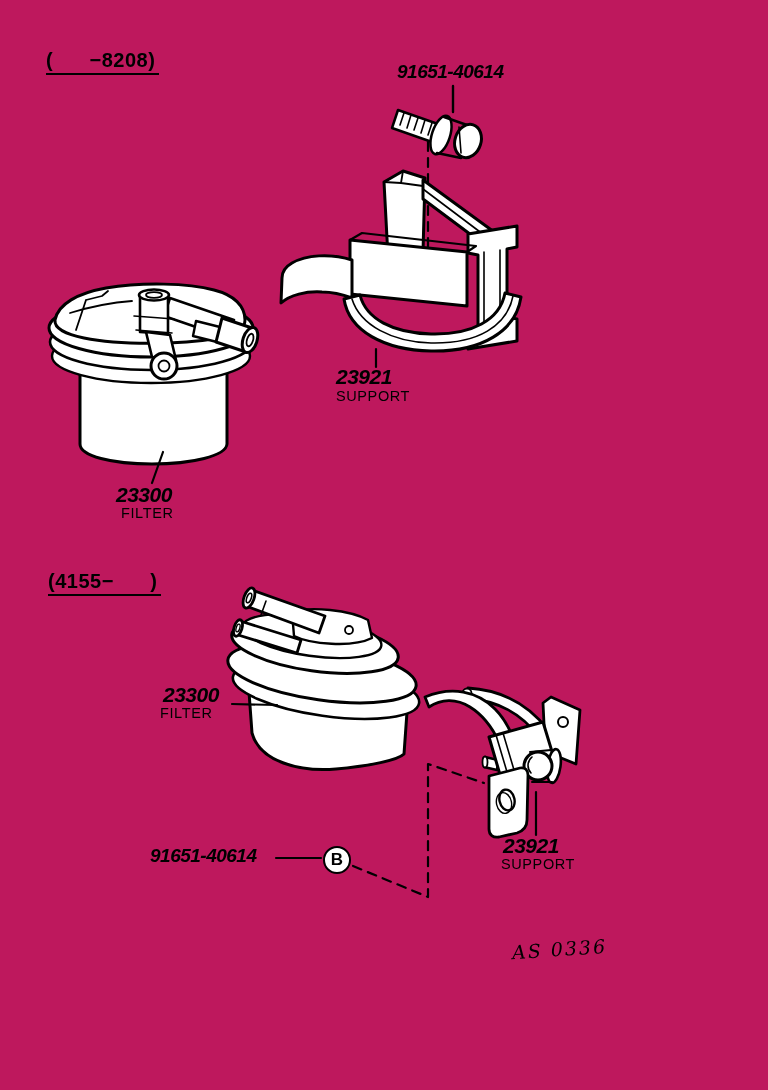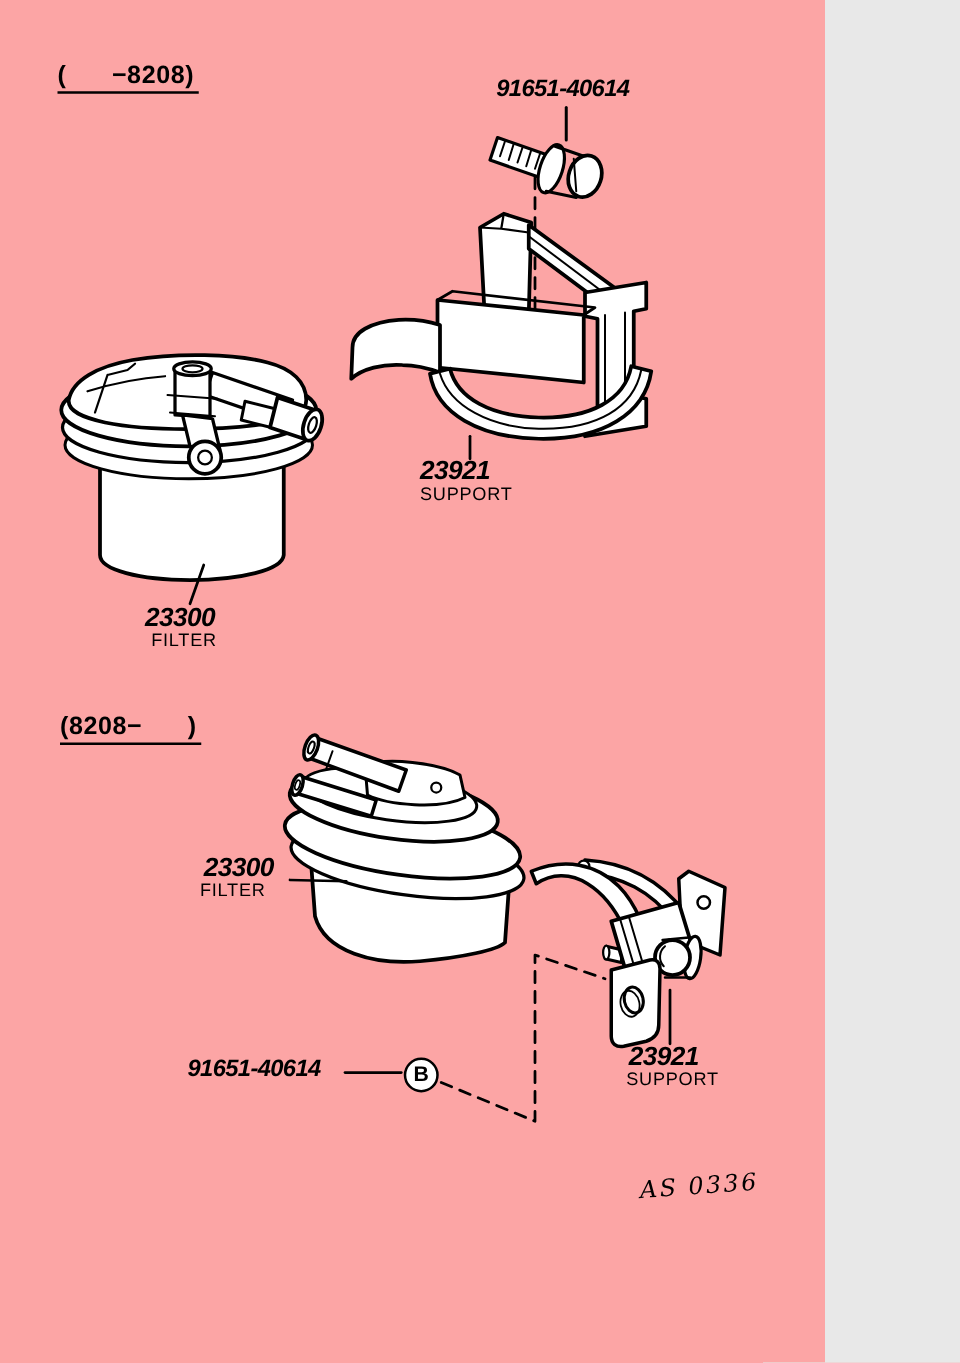--- a/index.html
+++ b/index.html
@@ -1,19 +1,19 @@
 <!DOCTYPE html>
 <html><head>
 <meta charset="utf-8">
 <style>
   * { margin:0; padding:0; box-sizing:border-box; }
   html,body { background:#e8e8e8; }
   #page {
-    position:relative; width:660px; height:1090px;
-    background:#fca5a5; overflow:hidden;
+    position:relative; width:768px; height:1090px;
+    background:#be185d; overflow:hidden;
     font-family:"Liberation Sans", sans-serif; color:#000;
   }
   .canvas { position:absolute; left:0; top:0; }
   .lbl { position:absolute; color:#000; white-space:pre; line-height:1; }
   .part-number { font-size:21px; font-weight:700; letter-spacing:-0.5px;font-style:italic; }
   .part-number.sm { font-size:19px; }
   .part-name { font-size:14.5px; font-weight:400; letter-spacing:0.6px; }
   .range {
     font-size:20px; font-weight:700; letter-spacing:0.5px;
     border-bottom:2.5px solid #000; padding:0 4px 3px 0; display:inline-block;
@@ -133,21 +133,21 @@
   <div class="lbl range" style="left:46px; top:50px;">(      −8208)</div>
 
   <div class="lbl part-number sm" style="left:397px; top:62px;">91651-40614</div>
 
   <div class="lbl part-number" style="left:336px; top:366px;">23921</div>
   <div class="lbl part-name" style="left:336px; top:389px;">SUPPORT</div>
 
   <div class="lbl part-number" style="left:116px; top:484px;">23300</div>
   <div class="lbl part-name" style="left:121px; top:506px;">FILTER</div>
 
-  <div class="lbl range" style="left:48px; top:571px;">(8208−      )</div>
+  <div class="lbl range" style="left:48px; top:571px;">(4155−      )</div>
 
   <div class="lbl part-number" style="left:163px; top:684px;">23300</div>
   <div class="lbl part-name" style="left:160px; top:706px;">FILTER</div>
 
   <div class="lbl part-number sm" style="left:150px; top:846px;">91651-40614</div>
   <div class="marker-circle" style="left:323px; top:846px;">B</div>
 
   <div class="lbl part-number" style="left:503px; top:835px;">23921</div>
   <div class="lbl part-name" style="left:501px; top:857px;">SUPPORT</div>
 

